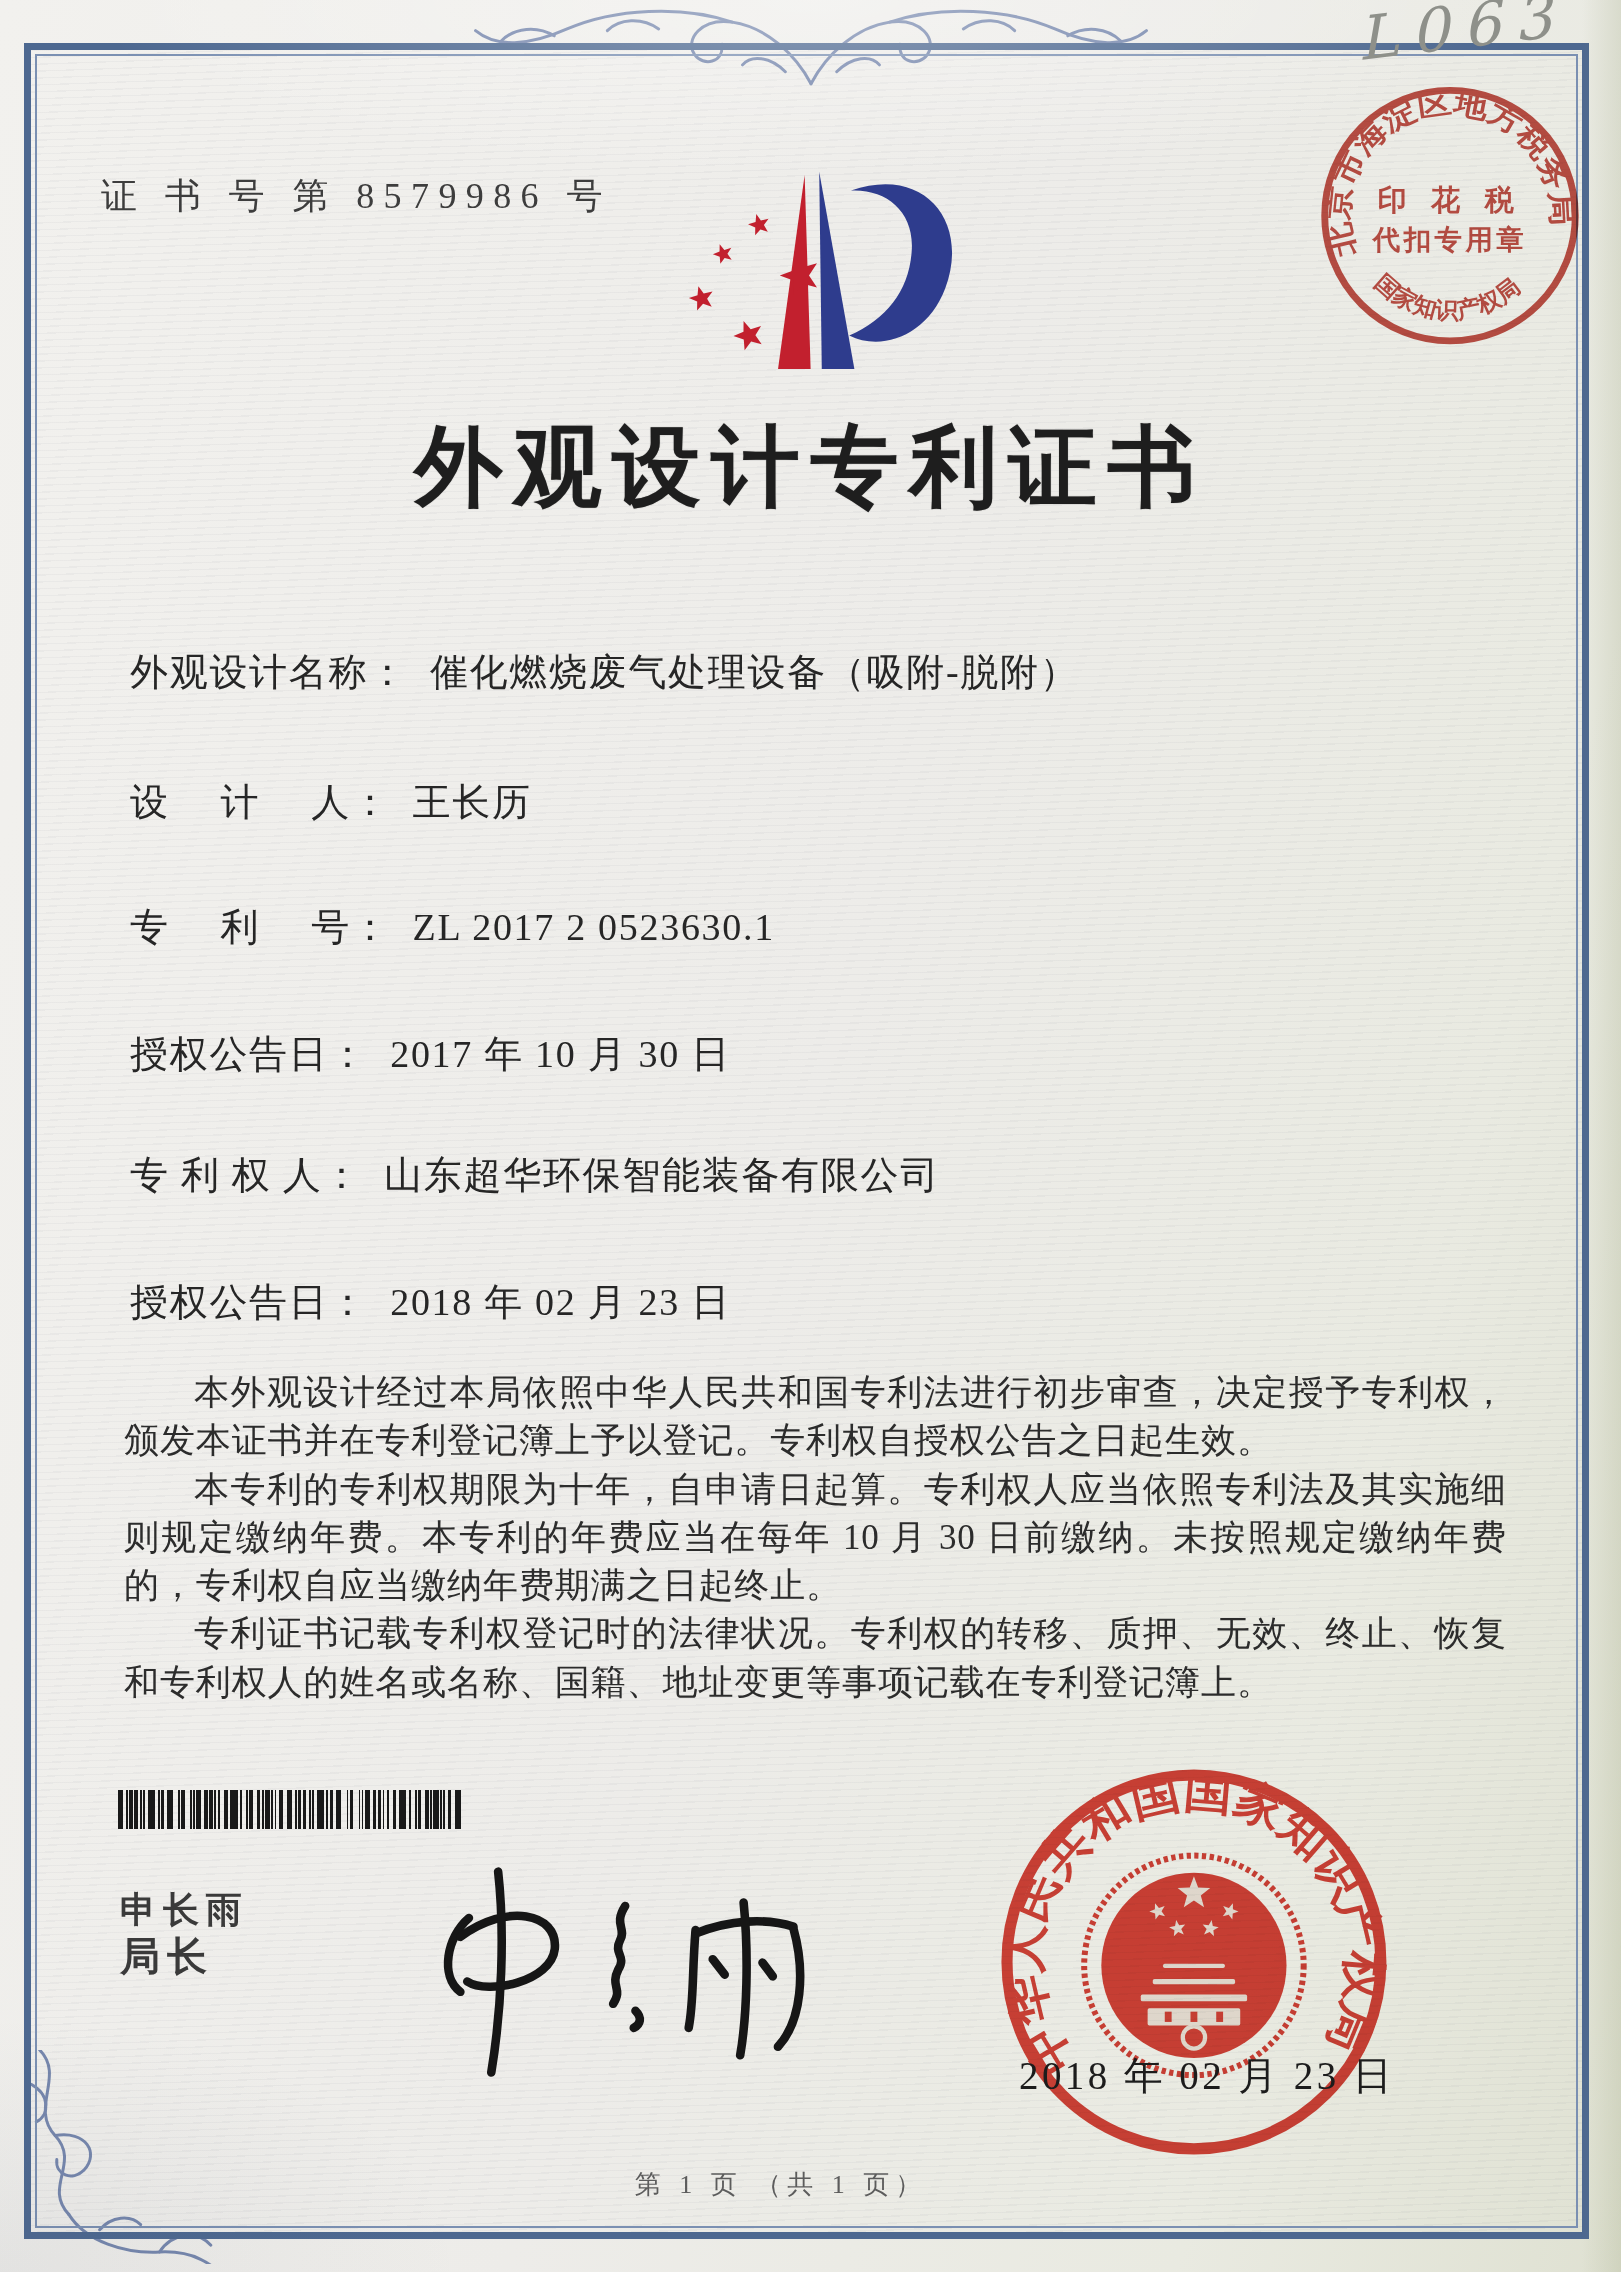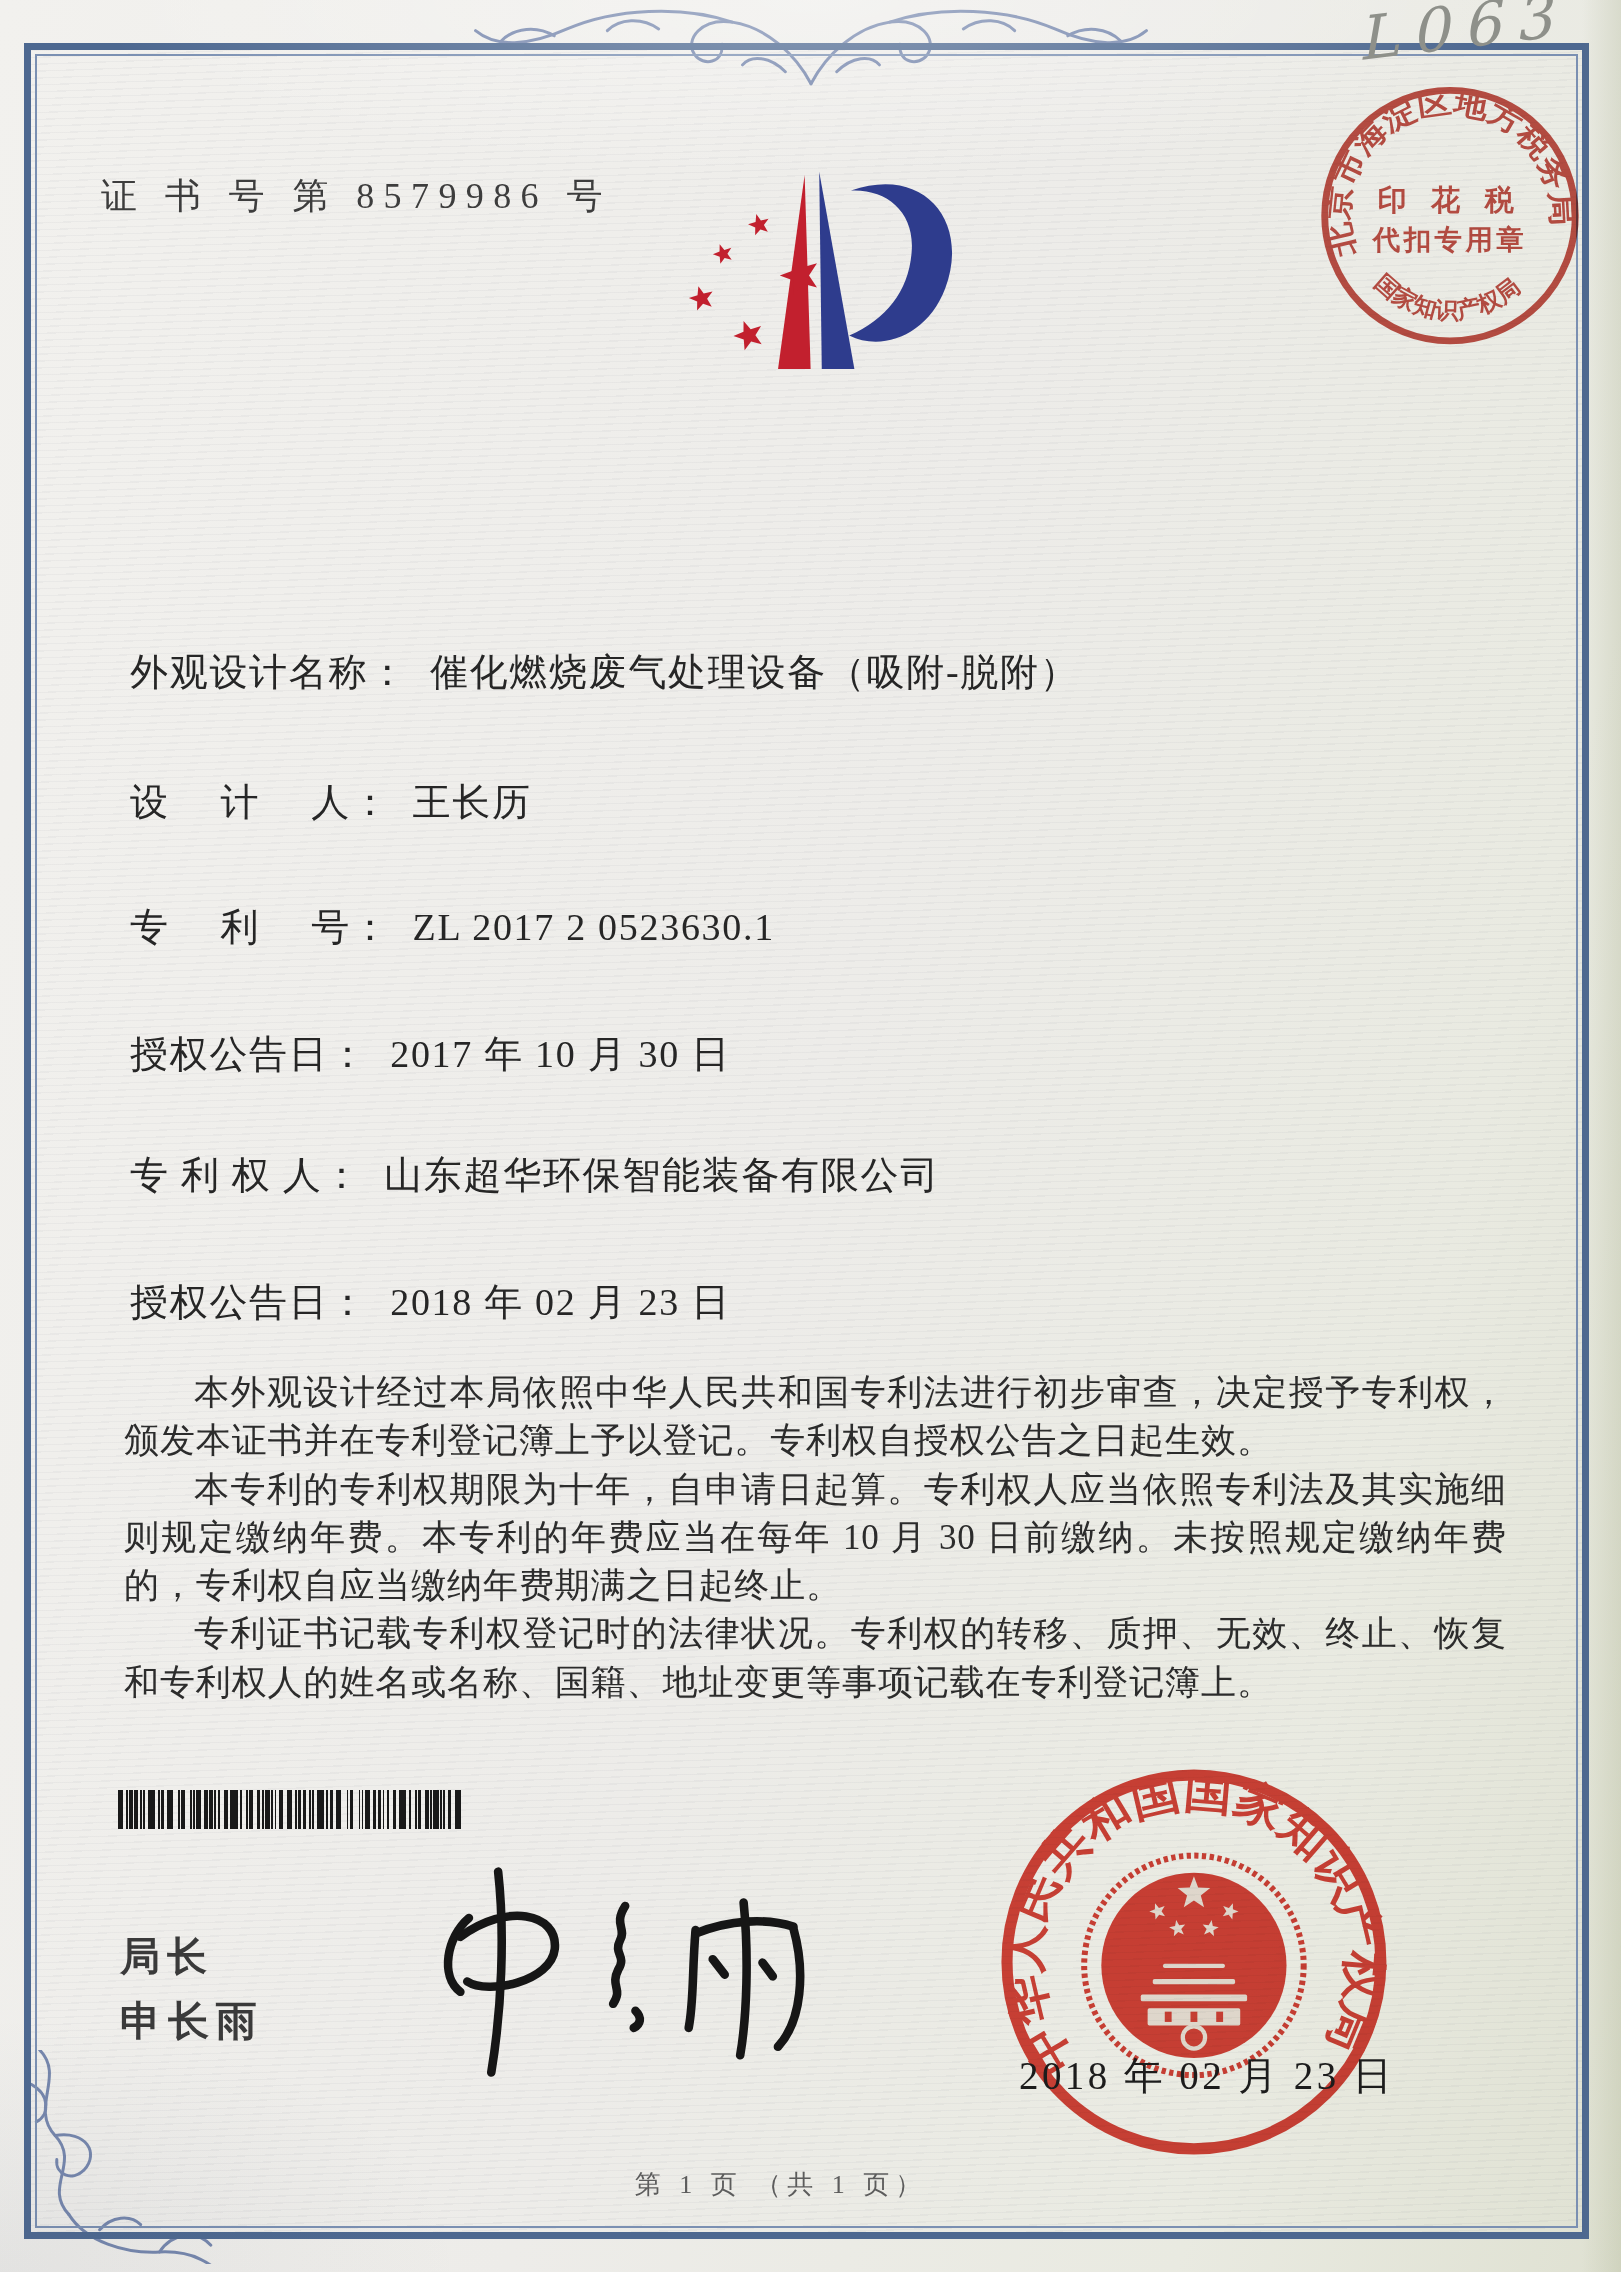--- a/index.html
+++ b/index.html
@@ -27,21 +27,21 @@
   .fieldrow .lbl{margin-right:22px;}
   .f0{top:647px}.f1{top:777px}.f2{top:902px}.f3{top:1029px}.f4{top:1150px}.f5{top:1277px}
   .bodytext{position:absolute;left:124px;width:1383px;top:1369px;font-size:35px;line-height:1.38;
         color:#2c2c2c;text-align:justify;letter-spacing:0.9px;}
   .bodytext p{margin:0;text-indent:2em;}
   .barcode{position:absolute;left:118px;top:1790px;width:350px;height:39px;display:flex;
         align-items:stretch;filter:blur(0.3px);}
   .barcode div{background:#191919;height:100%;}
   .director-label{position:absolute;left:120px;top:1929px;font-size:40px;font-weight:600;
         letter-spacing:6.9px;color:#3a3a3a;font-family:"Liberation Sans","DejaVu Sans",sans-serif;}
-  .director-name{position:absolute;left:120px;top:1994px;font-size:41px;font-weight:600;
+  .director-name{position:absolute;left:120px;top:1886px;font-size:36px;font-weight:600;
         letter-spacing:6.9px;color:#3a3a3a;font-family:Liberation Serif, serif;}
   .signature{position:absolute;left:402px;top:1851px;}
   .seal{mix-blend-mode:multiply;}
   .office-seal{position:absolute;left:995px;top:1763px;opacity:.95;}
   .tax-seal{position:absolute;left:1317px;top:79px;opacity:.92;}
   .issue-date{position:absolute;left:1019px;top:2049px;font-size:39px;letter-spacing:3.4px;
         color:#1c1c1c;z-index:6;}
   .footer{position:absolute;left:26px;width:1510px;top:2167px;text-align:center;font-size:26px;
         letter-spacing:6px;color:#5c5c5c;}
   .ornament{position:absolute;opacity:.85;}
@@ -92,20 +92,21 @@
     <polygon points="143,64 112,290 150,290" fill="#c2202e"></polygon>
     <polygon points="160,60 163,290 201,290" fill="#2e3c8d"></polygon>
     <path fill="#2e3c8d" d="M197,82 C282,52 336,118 307,196 C286,252 232,270 195,251 C240,232 266,196 268,150 C270,106 238,80 197,82 Z"></path>
     <polygon class="star" fill="#c2202e" points="86.6,109.4 92.0,116.9 100.9,114.9 95.5,122.3 100.1,130.2 91.4,127.3 85.3,134.1 85.4,125.0 77.0,121.3 85.8,118.6"></polygon>
     <polygon class="star" fill="#c2202e" points="43.9,144.7 49.4,151.2 57.5,148.6 53.0,155.8 57.9,162.7 49.7,160.7 44.7,167.5 44.0,159.1 36.0,156.4 43.8,153.2"></polygon>
     <polygon class="star" fill="#c2202e" points="130.6,158.2 141.1,171.4 157.4,166.9 148.1,181.0 157.4,195.1 141.1,190.6 130.6,203.8 129.8,186.9 114.0,181.0 129.8,175.1"></polygon>
     <polygon class="star" fill="#c2202e" points="19.1,193.5 25.3,202.1 35.6,199.8 29.3,208.3 34.7,217.4 24.6,214.1 17.6,222.0 17.7,211.4 8.0,207.2 18.1,204.0"></polygon>
     <polygon class="star" fill="#c2202e" points="71.8,234.1 80.1,243.7 92.2,239.9 85.6,250.7 92.9,261.1 80.6,258.1 73.0,268.3 72.0,255.7 60.0,251.6 71.7,246.8"></polygon>
   </svg>
 
+  <div class="title">外观设计专利证书</div>
 
   <div class="fieldrow f0">
     <span class="lbl">外观设计名称：</span><span>催化燃烧废气处理设备（吸附-脱附）</span>
   </div>
   <div class="fieldrow f1">
     <span class="lbl">设　 计　 人：</span><span>王长历</span>
   </div>
   <div class="fieldrow f2">
     <span class="lbl">专　 利　 号：</span><span>ZL 2017 2 0523630.1</span>
   </div>

